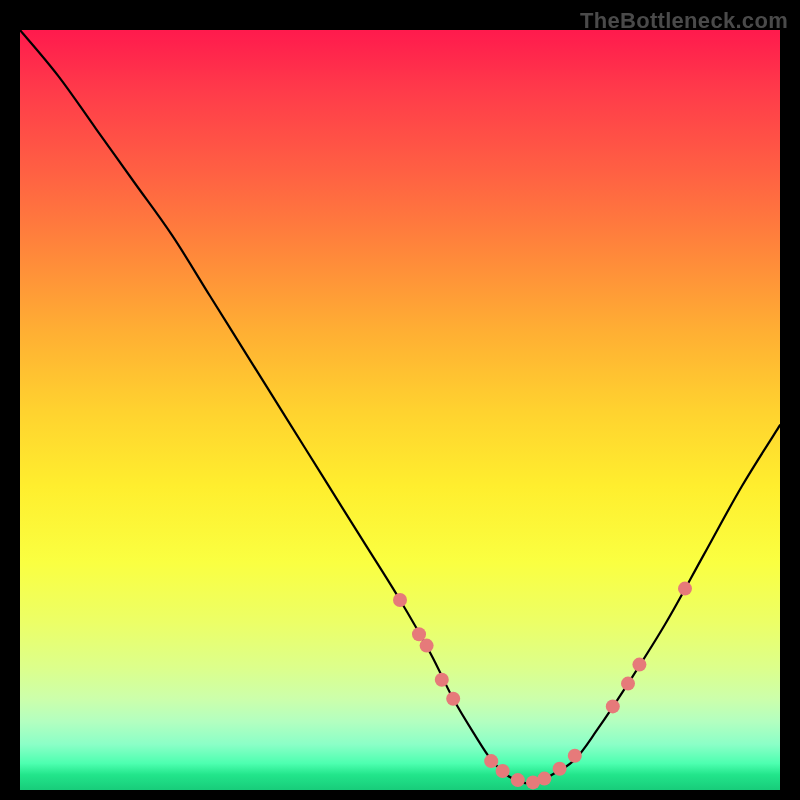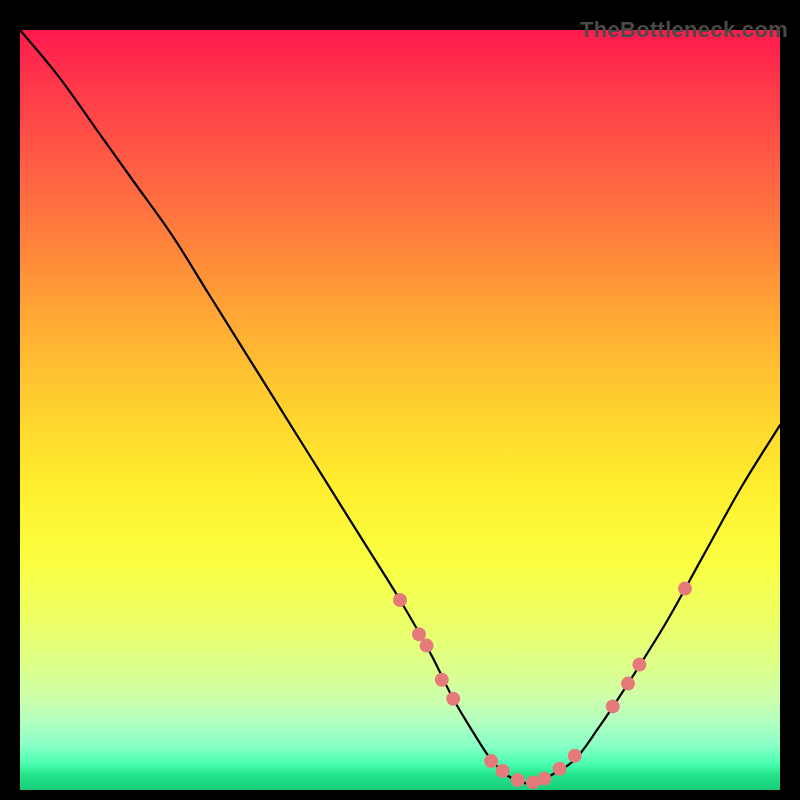--- a/index.html
+++ b/index.html
@@ -12,21 +12,21 @@
     font-family: Arial, Helvetica, sans-serif;
   }
   .stage {
     position: relative;
     width: 800px;
     height: 800px;
     background: #000;
   }
   .watermark {
     position: absolute;
-    top: 17px;
+    top: 8px;
     right: 12px;
     color: #4a4a4a;
     font-size: 22px;
     font-weight: 600;
     letter-spacing: 0.3px;
     z-index: 10;
   }
   .plot-outer {
     position: absolute;
     left: 20px;

